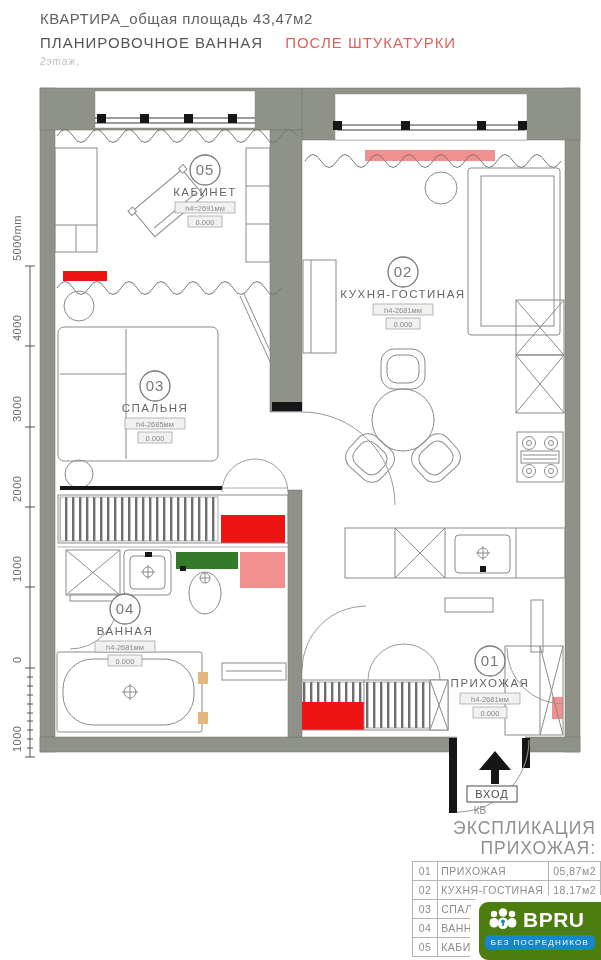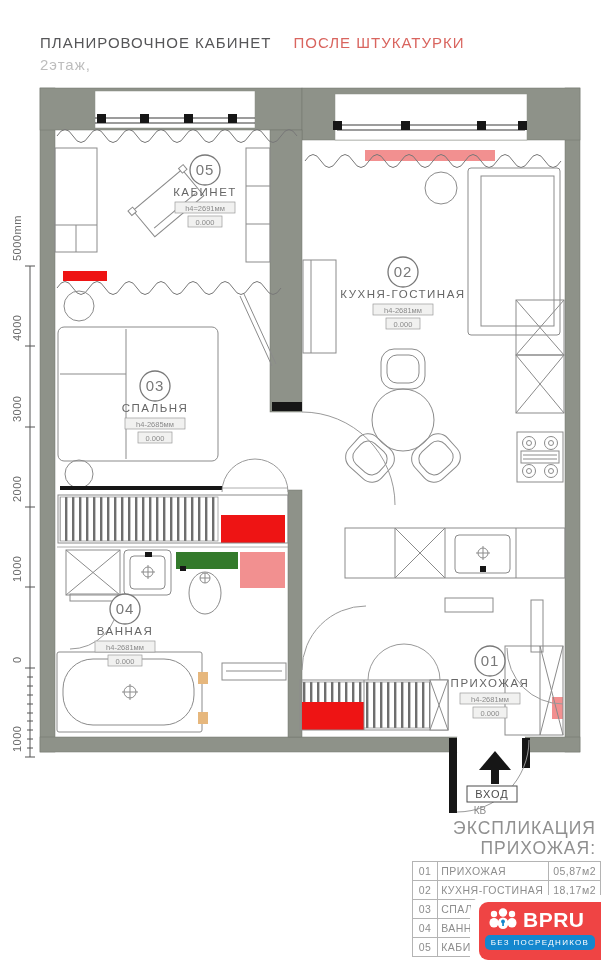--- a/index.html
+++ b/index.html
@@ -2,21 +2,21 @@
 <html><head>
 <meta charset="utf-8">
 <style>
   html,body{margin:0;padding:0;background:#fff;}
   #page{position:relative;width:601px;height:960px;background:#fff;overflow:hidden;
         font-family:"Liberation Sans",sans-serif;}
   
   .hdr1{position:absolute;left:40px;top:10px;font-size:15px;letter-spacing:.5px;color:#636363;}
   .hdr2{position:absolute;left:40px;top:34px;font-size:15px;letter-spacing:1px;color:#565658;}
   .hdr2 .accent{color:#d9655f;margin-left:22px;}
-  .hdr3{position:absolute;left:40px;top:56px;font-size:15px;letter-spacing:1px;color:#bdbdbd;}
+  .hdr3{position:absolute;left:40px;top:56px;font-size:10px;letter-spacing:1px;color:#bdbdbd;font-style:italic;}
   
   #plan{position:absolute;left:0;top:80px;}
   .wall{fill:#8e9289;stroke:#70756c;stroke-width:.5;}
   .niche{fill:#ffffff;stroke:#8a8f86;stroke-width:.5;}
   .blk{fill:#161616;}
   .red{fill:#ee1414;}
   .pink{fill:#f29090;}
   .green{fill:#337a2b;}
   .tan{fill:#e6b77d;}
   .f{fill:#fff;stroke:#8b8b8b;stroke-width:1;}
@@ -40,34 +40,35 @@
   table.legend{position:absolute;left:412px;top:861px;border-collapse:collapse;}
   table.legend td{border:1px solid #b4b4b4;font-size:10.5px;color:#8d8d8d;
     height:18px;padding:0 3px;letter-spacing:.5px;white-space:nowrap;}
   td.c1{width:24px;text-align:center;}
   td.c2{width:106px;}
   td.c3{width:47px;text-align:center;}
   
   .logo-wrap{position:absolute;left:470px;top:895px;width:131px;height:65px;
     background:#fff;border-radius:16px 0 0 0;}
   .logo-blue{position:absolute;left:9px;top:7px;width:122px;height:58px;
-    background:#ef4444;border-radius:9px 0 0 9px;}
+    background:#4d7c0f;border-radius:9px 0 0 9px;}
   .logo-top{display:flex;align-items:center;gap:5px;padding:5px 6px 1px 9px;}
   .logo-brand{color:#fff;font-size:21px;font-weight:bold;letter-spacing:.5px;}
   .logo-strip{margin:1px 6px 0 6px;background:#1487ce;border-radius:5px;
     color:#fff;font-size:8px;font-weight:normal;letter-spacing:1.3px;text-align:center;
     padding:3px 0;}
 </style>
 </head>
 <body>
 
 <div id="page">
 
+  <div class="hdr1">КВАРТИРА_общая площадь 43,47м2</div>
   <div class="hdr2">
-    <span>ПЛАНИРОВОЧНОЕ КАБИНЕТ</span><span class="accent">ПОСЛЕ ШТУКАТУРКИ</span>
+    <span>ПЛАНИРОВОЧНОЕ ВАННАЯ</span><span class="accent">ПОСЛЕ ШТУКАТУРКИ</span>
   </div>
   <div class="hdr3">2этаж,</div>
 
   <svg id="plan" width="601" height="760" viewBox="0 80 601 760">
     <defs>
       <pattern id="vs" width="7" height="12" patternUnits="userSpaceOnUse">
         <rect width="7" height="12" fill="#fff"></rect>
         <rect x="2" width="2.4" height="12" fill="#6e6e6e"></rect>
       </pattern>
     </defs>

